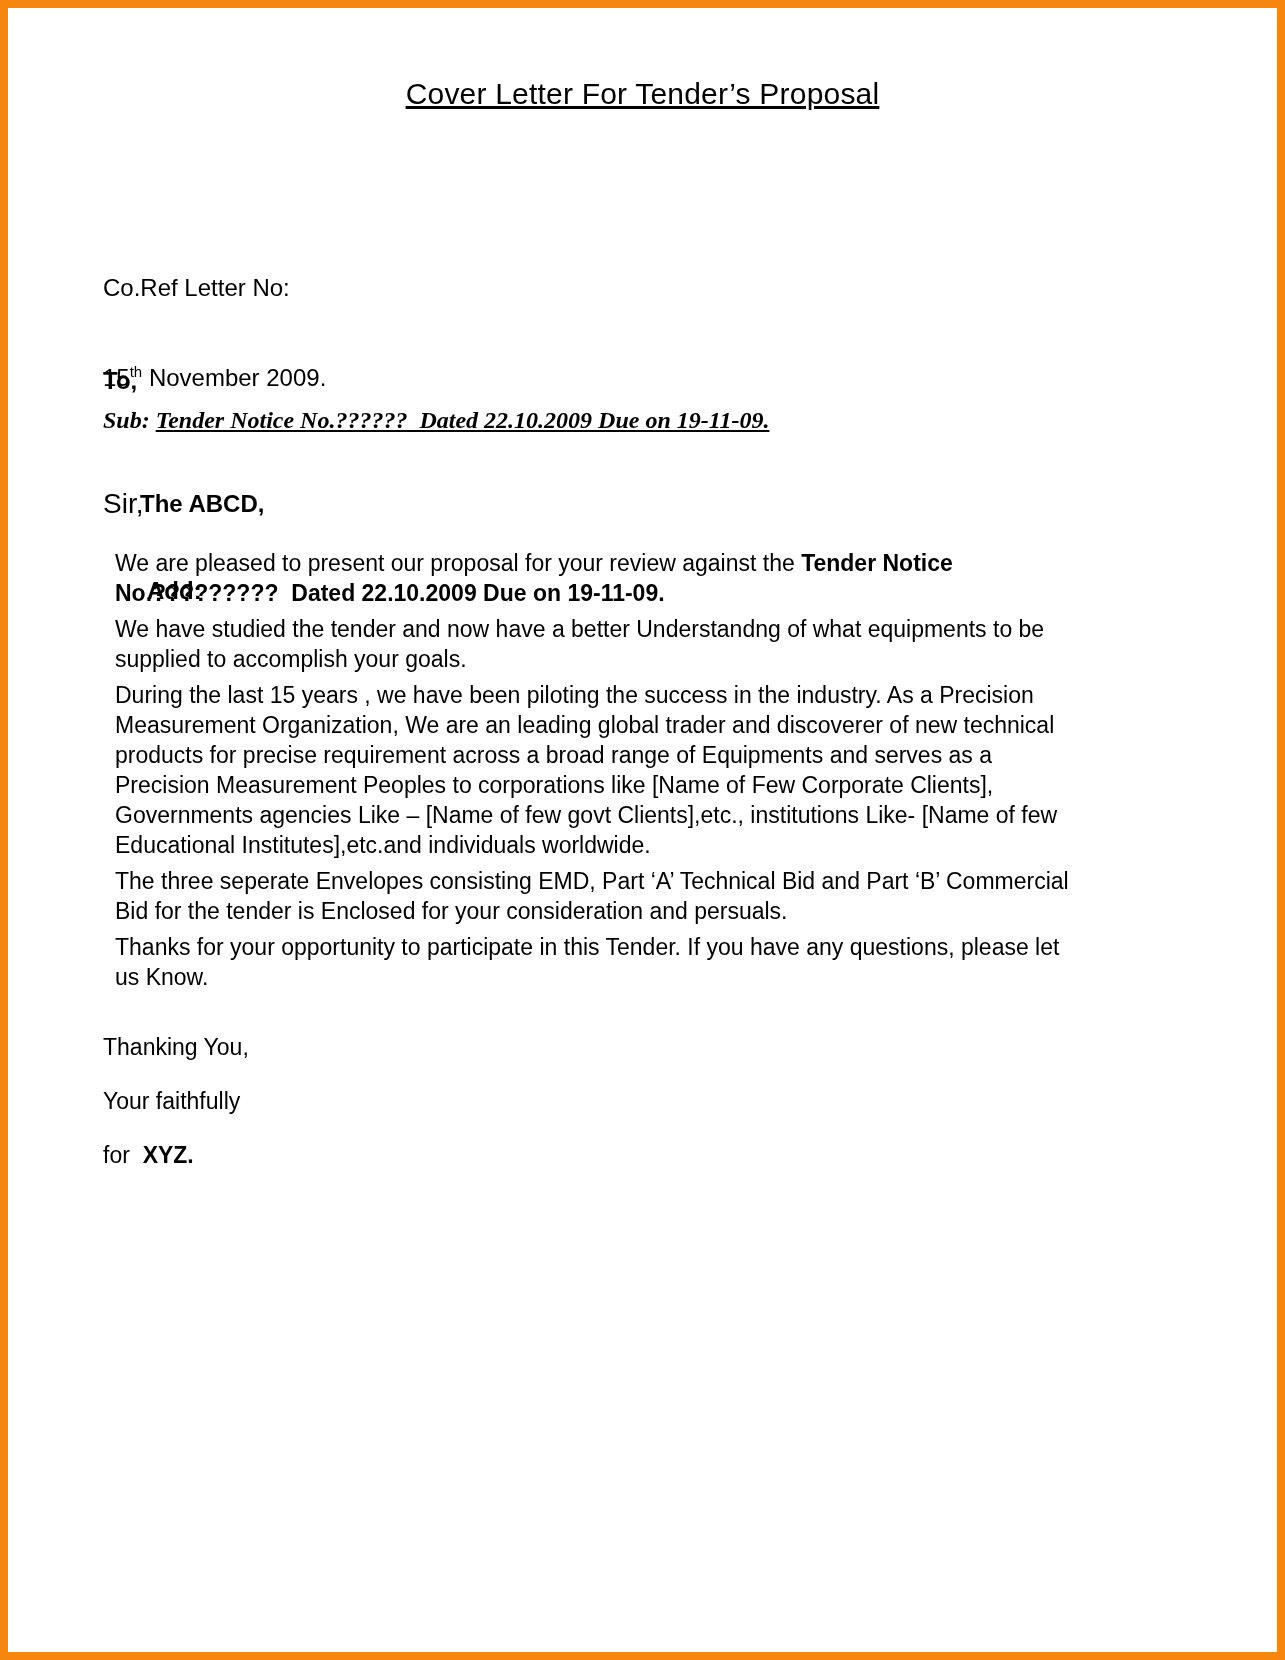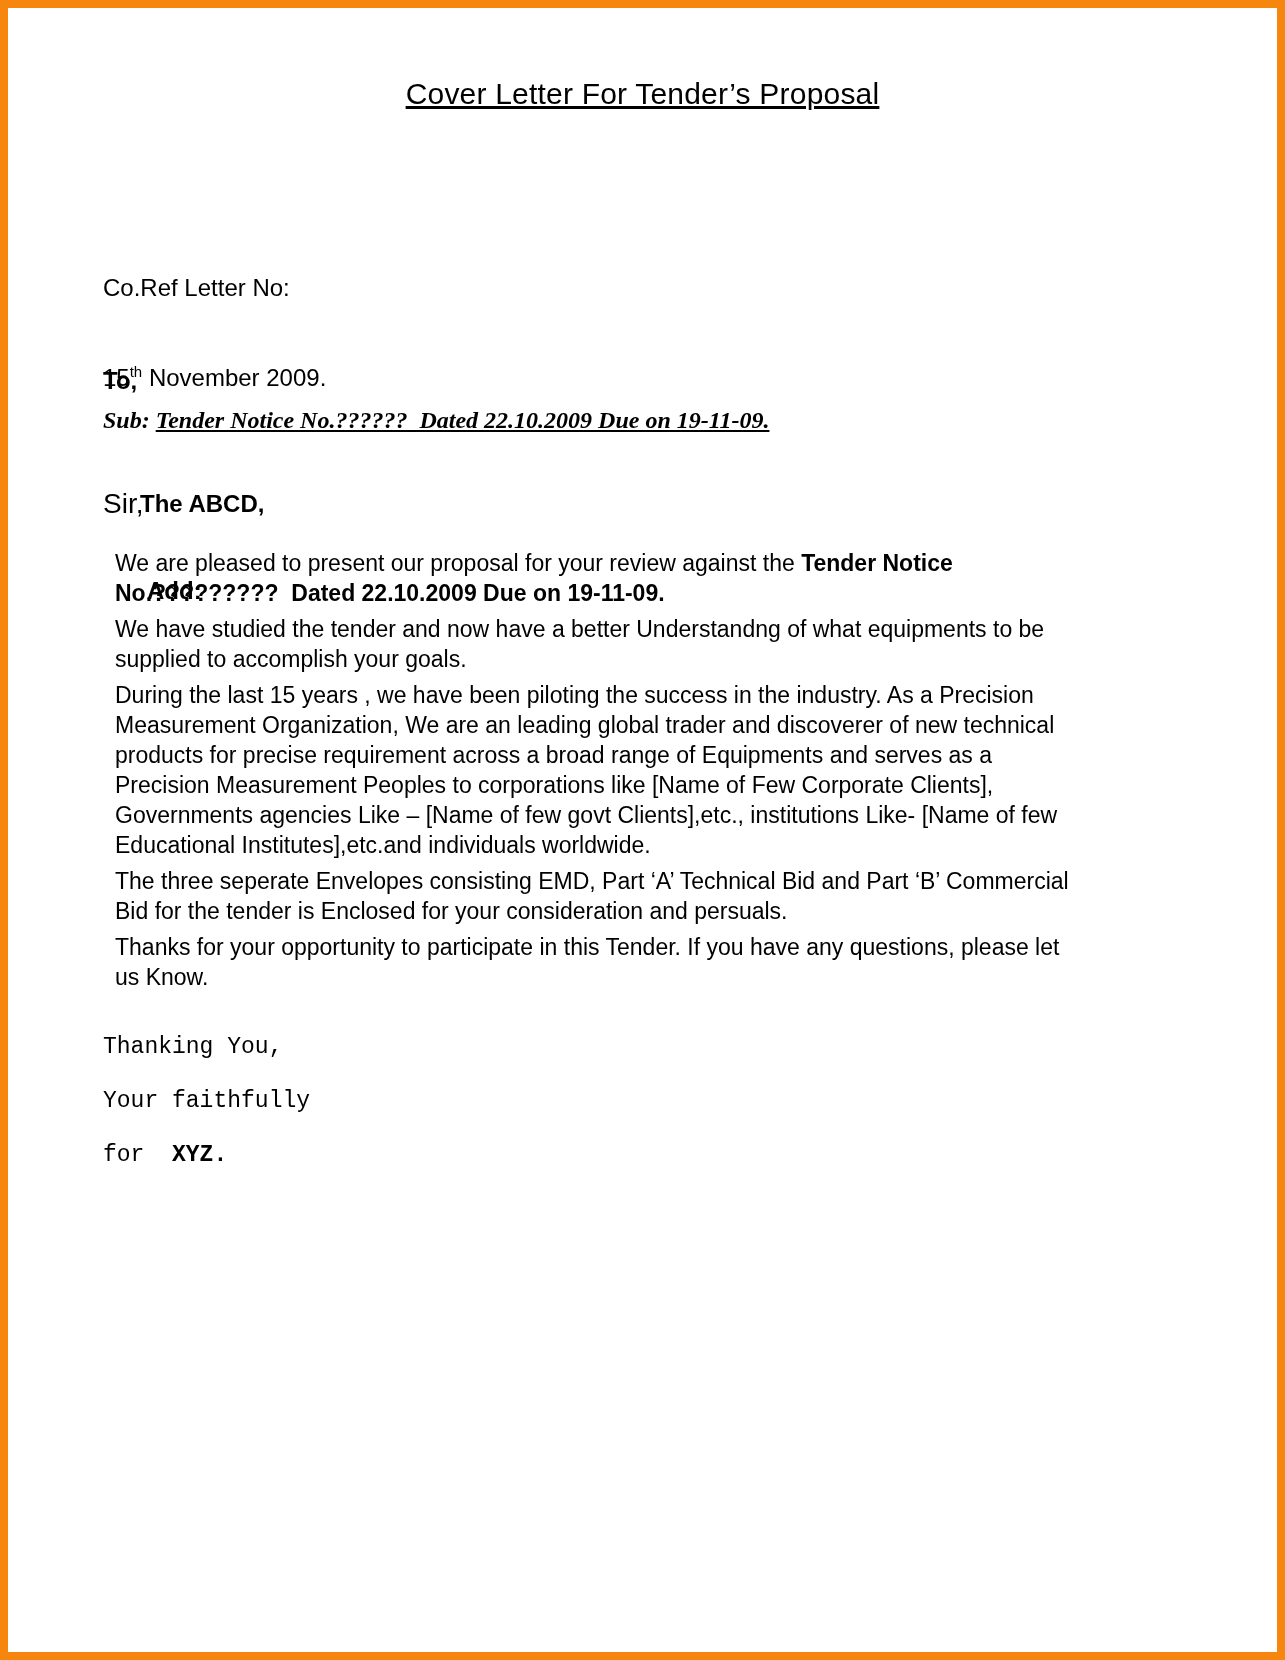--- a/index.html
+++ b/index.html
@@ -52,21 +52,21 @@
   }
 
   .salutation { top: 482px; font-size: 28px; line-height: 28px; }
 
   .body-block { top: 540px; font-size: 23px; line-height: 30px; }
   .body-block p {
     margin: 0 0 6px 12px;
     white-space: pre-wrap;
   }
 
-  .closing-block { top: 1024px; font-size: 23px; line-height: 30px; font-family: Liberation Mono, monospace; }
+  .closing-block { top: 1024px; font-size: 23px; line-height: 30px; }
   .closing-block .closing-line { margin: 0 0 24px 0; white-space: pre-wrap; }
 
   .signatory { top: 1337px; font-size: 24px; line-height: 30px; font-weight: bold; }
 </style>
 </head>
 <body>
 
 <div class="page">
 
   <div class="title-wrap">

